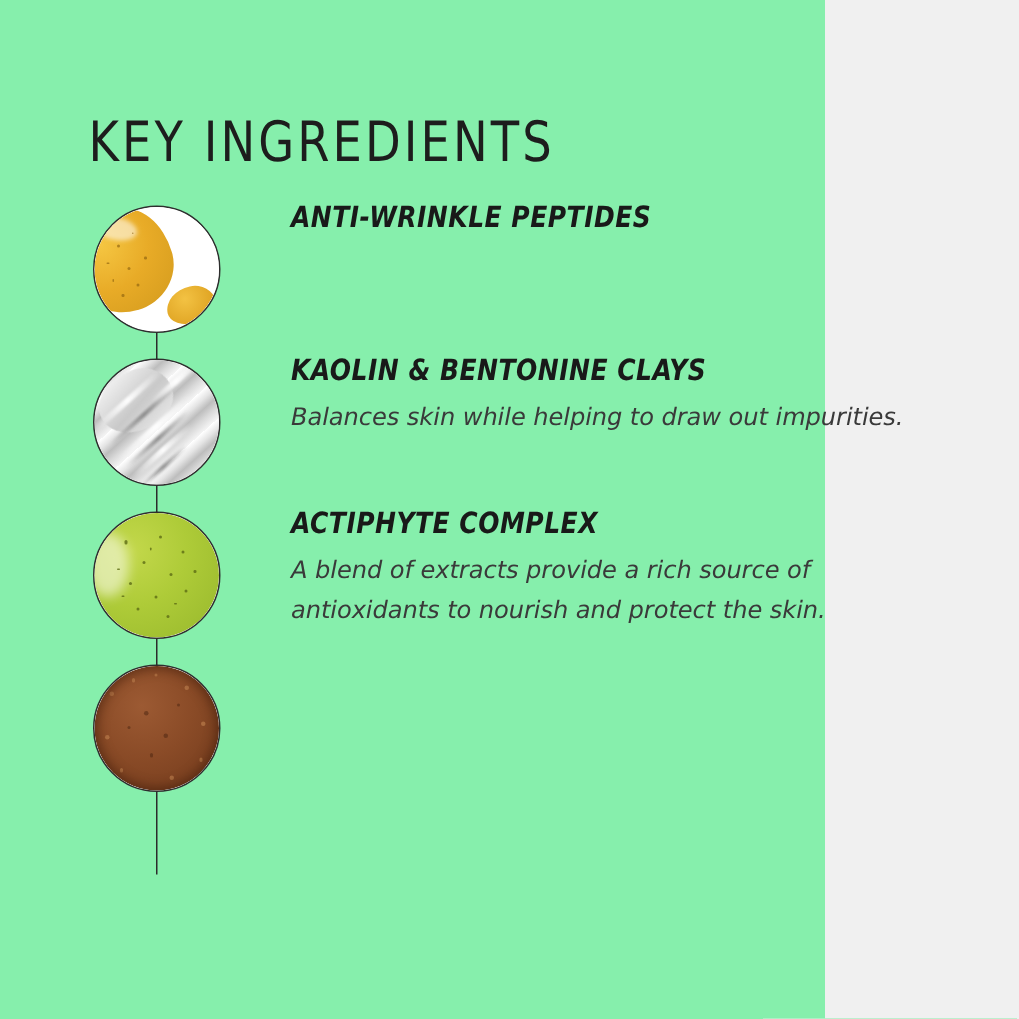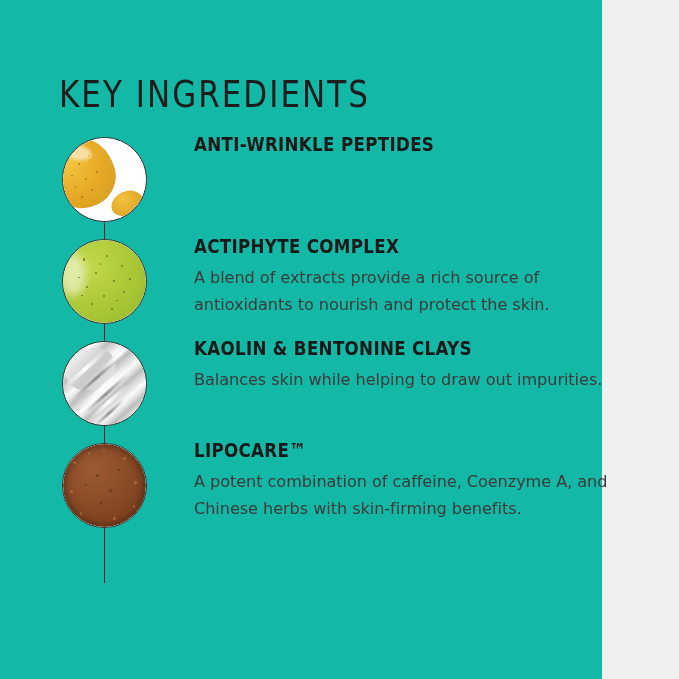--- a/index.html
+++ b/index.html
@@ -11,23 +11,23 @@
     width: 679px;
     height: 679px;
     background: #f0f0f0;
     font-family: "Liberation Sans", "DejaVu Sans", sans-serif;
     overflow: hidden;
     position: relative;
   }
 
   .page {
     position: relative;
-    width: 602px;
+    width: 550px;
     height: 679px;
-    background: #14b8a6;
+    background: #86efac;
   }
 
   
   .page-title {
     position: absolute;
     left: 59px;
     top: 48px;
     font-size: 37px;
     line-height: 44px;
     font-weight: 300;
@@ -230,20 +230,21 @@
     border-radius: 50%;
     background: rgba(255,255,255,0.9);
   }
 
   
   .text-col {
     position: absolute;
     left: 194px;
     top: 6px;
     width: 440px;
+    font-style: italic;
   }
   .ingredient-name {
     font-family: "DejaVu Sans Condensed", "Liberation Sans Narrow", "Liberation Sans", sans-serif;
     font-weight: 700;
     font-size: 19.5px;
     line-height: 22px;
     letter-spacing: 0.35px;
     color: #191919;
     margin: 0 0 6px 0;
     transform: scaleX(0.95);
@@ -280,20 +281,40 @@
           <div class="speck" style="left:14%;top:58%;width:1.6px;height:1.6px;"></div>
           <div class="speck" style="left:34%;top:62%;width:2px;height:2px;"></div>
           <div class="speck" style="left:22%;top:70%;width:1.6px;height:1.6px;"></div>
           <div class="speck" style="left:40%;top:40%;width:1.6px;height:1.6px;"></div>
           <div class="speck" style="left:10%;top:44%;width:1.6px;height:1.6px;"></div>
           <div class="speck" style="left:30%;top:20%;width:1.6px;height:1.6px;"></div>
         </div>
       </div>
       <div class="text-col">
         <p class="ingredient-name">ANTI-WRINKLE PEPTIDES</p>
+      </div>
+    </div>
+
+    <div class="ingredient-row">
+      <div class="connector" style="top:47px;height:102px;"></div>
+      <div class="swatch sw-clay">
+        <div class="swatch-inner">
+          <div class="swirl"></div>
+          <div class="streak" style="left:-8%;top:30%;width:70%;"></div>
+          <div class="streak" style="left:10%;top:52%;width:78%;"></div>
+          <div class="streak" style="left:24%;top:70%;width:62%;"></div>
+          <div class="streak-dark" style="left:4%;top:42%;width:72%;"></div>
+          <div class="streak-dark" style="left:18%;top:62%;width:66%;"></div>
+          <div class="streak-dark" style="left:30%;top:84%;width:50%;"></div>
+          <div class="streak" style="left:40%;top:14%;width:52%;"></div>
+        </div>
+      </div>
+      <div class="text-col">
+        <p class="ingredient-name">KAOLIN &amp; BENTONINE CLAYS</p>
+        <p class="ingredient-desc">Balances skin while helping to draw out impurities.</p>
       </div>
     </div>
 
     <div class="ingredient-row">
       <div class="connector" style="top:47px;height:102px;"></div>
       <div class="swatch sw-green">
         <div class="swatch-inner">
           <div class="sheen"></div>
           <div class="speck" style="left:24%;top:22%;width:2.4px;height:2.4px;"></div>
           <div class="speck" style="left:52%;top:18%;width:2px;height:2px;"></div>
@@ -313,60 +334,36 @@
         </div>
       </div>
       <div class="text-col">
         <p class="ingredient-name">ACTIPHYTE COMPLEX</p>
         <p class="ingredient-desc">A blend of extracts provide a rich source of antioxidants to nourish and protect the skin.</p>
       </div>
     </div>
 
     <div class="ingredient-row">
       <div class="connector" style="top:47px;height:102px;"></div>
-      <div class="swatch sw-clay">
-        <div class="swatch-inner">
-          <div class="swirl"></div>
-          <div class="streak" style="left:-8%;top:30%;width:70%;"></div>
-          <div class="streak" style="left:10%;top:52%;width:78%;"></div>
-          <div class="streak" style="left:24%;top:70%;width:62%;"></div>
-          <div class="streak-dark" style="left:4%;top:42%;width:72%;"></div>
-          <div class="streak-dark" style="left:18%;top:62%;width:66%;"></div>
-          <div class="streak-dark" style="left:30%;top:84%;width:50%;"></div>
-          <div class="streak" style="left:40%;top:14%;width:52%;"></div>
-        </div>
-      </div>
-      <div class="text-col">
-        <p class="ingredient-name">KAOLIN &amp; BENTONINE CLAYS</p>
-        <p class="ingredient-desc">Balances skin while helping to draw out impurities.</p>
-      </div>
-    </div>
-
-    <div class="ingredient-row">
-      <div class="connector" style="top:47px;height:102px;"></div>
       <div class="swatch sw-brown">
         <div class="swatch-inner">
           <div class="grain" style="left:12%;top:20%;width:3px;height:3px;"></div>
           <div class="grain" style="left:72%;top:16%;width:3px;height:3px;"></div>
           <div class="grain" style="left:30%;top:10%;width:2.4px;height:2.4px;"></div>
           <div class="grain" style="left:86%;top:44%;width:3px;height:3px;"></div>
           <div class="grain" style="left:8%;top:56%;width:3px;height:3px;"></div>
           <div class="grain" style="left:20%;top:82%;width:2.6px;height:2.6px;"></div>
           <div class="grain" style="left:60%;top:88%;width:3px;height:3px;"></div>
           <div class="grain" style="left:84%;top:74%;width:2.6px;height:2.6px;"></div>
           <div class="grain" style="left:48%;top:6%;width:2.4px;height:2.4px;"></div>
           <div class="grain-dark" style="left:40%;top:36%;width:3px;height:3px;"></div>
           <div class="grain-dark" style="left:56%;top:54%;width:3px;height:3px;"></div>
           <div class="grain-dark" style="left:26%;top:48%;width:2.6px;height:2.6px;"></div>
           <div class="grain-dark" style="left:66%;top:30%;width:2.6px;height:2.6px;"></div>
           <div class="grain-dark" style="left:44%;top:70%;width:2.6px;height:2.6px;"></div>
           <div class="rim"></div>
         </div>
       </div>
-      <div class="text-col">
-        <p class="ingredient-name">LIPOCARE™</p>
-        <p class="ingredient-desc">A potent combination of caffeine, Coenzyme A, and Chinese herbs with skin-firming benefits.</p>
-      </div>
     </div>
 
 
   </div>
 </div>
 
 </body></html>

